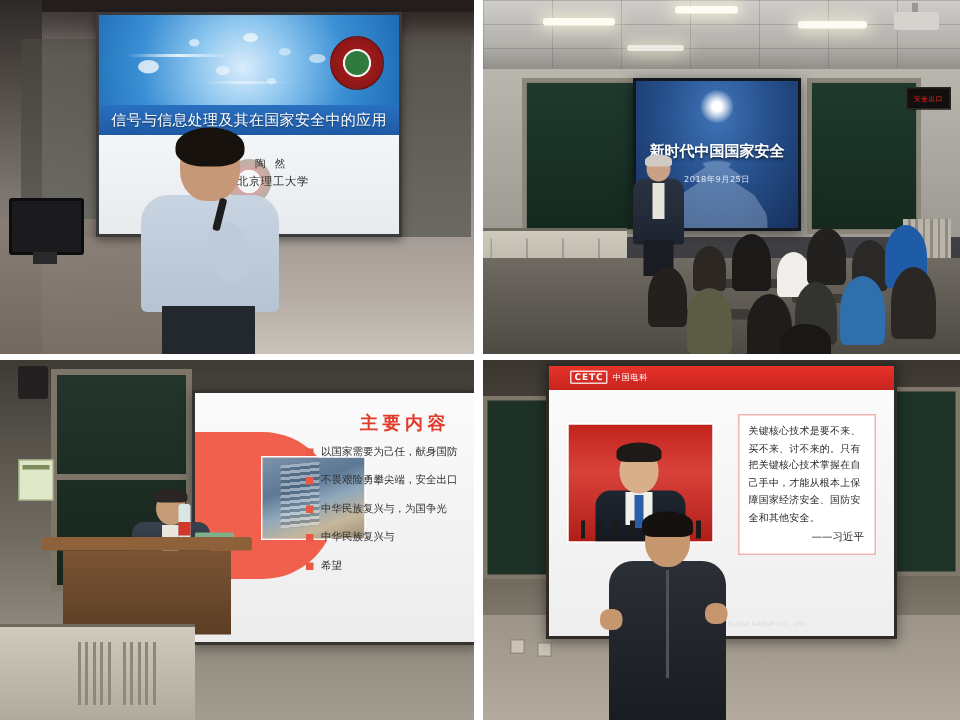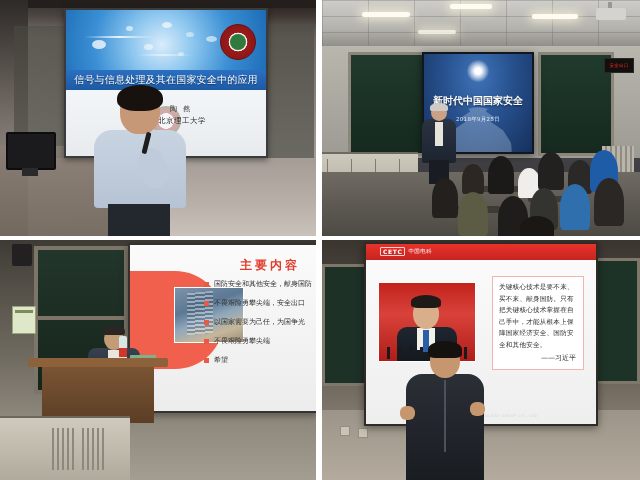--- a/index.html
+++ b/index.html
@@ -130,21 +130,21 @@
 
   
   .p3{background:linear-gradient(180deg,#3e3b35 0%,#56524a 22%,#6f6a60 48%,#8d877c 74%,#a49d91 100%);}
   .p3 .chalk{position:absolute;left:34px;top:6px;width:86px;height:140px;
      background:linear-gradient(180deg,#23362b,#16251c);border:4px solid #7d7568;}
   .p3 .chalk:after{content:"";position:absolute;left:0;top:66px;width:100%;height:4px;background:#7d7568;}
   .p3 .noticeboard{position:absolute;left:12px;top:66px;width:22px;height:26px;
      background:#dfe7c9;border:1px solid #9aa37e;}
   .p3 .noticeboard:before{content:"";position:absolute;left:2px;top:3px;right:2px;height:3px;background:#7c8a5c;}
   .p3 .spk-box{position:absolute;left:12px;top:4px;width:20px;height:22px;background:#232021;border-radius:2px;}
-  .p3 .screen{position:absolute;left:128px;top:3px;width:186px;height:166px;
+  .p3 .screen{position:absolute;left:128px;top:20px;width:186px;height:166px;
      background:linear-gradient(180deg,#fbfbfb,#ececec);
      border:2px solid #36332f;box-shadow:0 2px 8px rgba(0,0,0,.4);overflow:hidden;}
   .p3 .blob{position:absolute;left:-34px;top:26px;width:128px;height:98px;
      background:#f0604c;border-radius:0 64px 64px 0;}
   .p3 .photo{position:absolute;left:44px;top:42px;width:68px;height:54px;
      background:linear-gradient(160deg,#7d93ab 0%,#5c7894 35%,#8fa7bb 55%,#c6b79b 78%,#9b8e77 100%);
      border:1px solid #ffffff;}
   .p3 .photo:after{content:"";position:absolute;left:12px;top:4px;width:26px;height:42px;
      background:repeating-linear-gradient(180deg,rgba(255,255,255,.35) 0 2px,rgba(30,50,70,.25) 2px 4px);
      transform:skewY(-6deg);}
@@ -317,33 +317,33 @@
     <div class="spk-box"></div>
     <div class="noticeboard"></div>
 
     <div class="screen">
       <div class="blob"></div>
       <div class="photo"></div>
       <div class="s-title">主要内容</div>
       <ul class="bullets">
         <li>
             <b></b>
-            <span>国防安全和其他安全，献身国防</span>
+            <span>以国家需要为己任，献身国防</span>
           </li>
         <li>
             <b></b>
             <span>不畏艰险勇攀尖端，安全出口</span>
           </li>
         <li>
             <b></b>
-            <span>以国家需要为己任，为国争光</span>
+            <span>中华民族复兴与，为国争光</span>
           </li>
         <li>
             <b></b>
-            <span>不畏艰险勇攀尖端</span>
+            <span>中华民族复兴与</span>
           </li>
         <li>
             <b></b>
             <span>希望</span>
           </li>
       </ul>
     </div>
 
     <div class="lect">
       <div class="b"></div>
@@ -374,21 +374,21 @@
       </div>
       <div class="xiphoto">
         <div class="suit"></div>
         <div class="shirt"></div>
         <div class="tie"></div>
         <div class="face"></div>
         <div class="hair"></div>
         <div class="mics"></div>
       </div>
       <div class="quote">
-        <p>关键核心技术是要不来、买不来、献身国防。只有把关键核心技术掌握在自己手中，才能从根本上保障国家经济安全、国防安全和其他安全。</p>
+        <p>关键核心技术是要不来、买不来、讨不来的。只有把关键核心技术掌握在自己手中，才能从根本上保障国家经济安全、国防安全和其他安全。</p>
         <div class="attrib">——习近平</div>
       </div>
       <div class="footer">CHINA ELECTRONICS TECHNOLOGY GROUP CO., LTD.</div>
     </div>
 
     <div class="spk">
       <div class="b"></div>
       <div class="zip"></div>
       <div class="h"></div>
       <div class="hr"></div>

